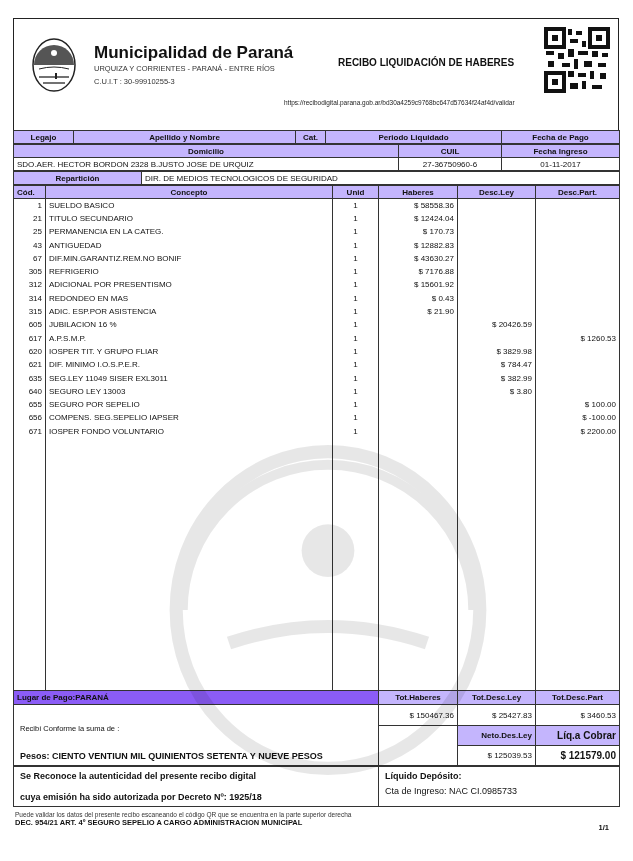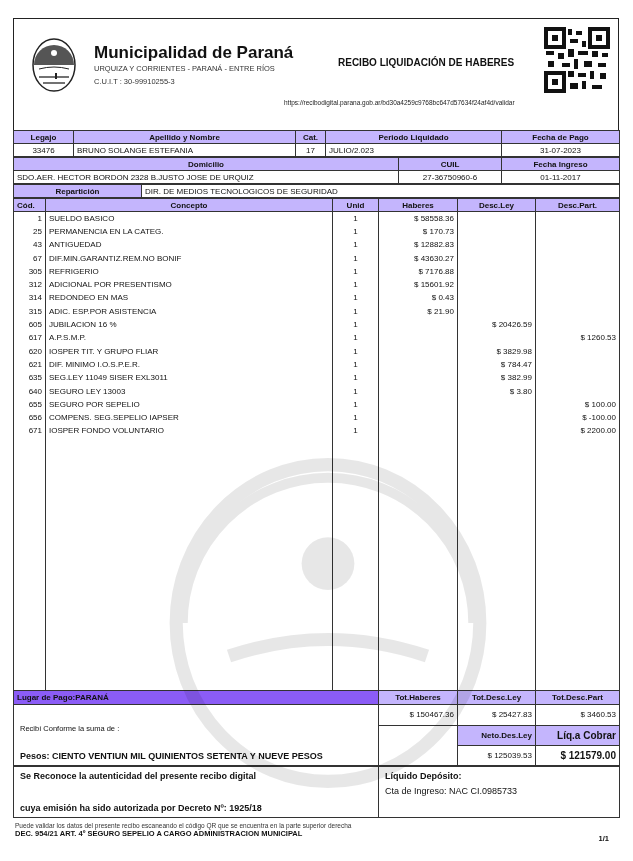--- a/index.html
+++ b/index.html
@@ -88,27 +88,20 @@
         <col style="width:118px">
       </colgroup>
     <tbody>
         <tr>
       <th>Legajo</th>
       <th>Apellido y Nombre</th>
       <th>Cat.</th>
       <th>Periodo Liquidado</th>
       <th>Fecha de Pago</th>
     </tr>
-    <tr>
-      <td class="c">33476</td>
-      <td>BRUNO SOLANGE ESTEFANIA</td>
-      <td class="c">17</td>
-      <td>JULIO/2.023</td>
-      <td class="c">31-07-2023</td>
-    </tr>
   </tbody>
     </table>
   <table>
     <colgroup>
         <col style="width:385px">
         <col style="width:103px">
         <col style="width:118px">
       </colgroup>
     <tbody>
         <tr>
@@ -165,20 +158,28 @@
       <tbody id="items-body">
           <tr>
             <td class="r">1</td>
             <td>SUELDO BASICO</td>
             <td class="c">1</td>
             <td class="r">$ 58558.36</td>
             <td class="r"></td>
             <td class="r"></td>
           </tr>
           <tr>
+            <td class="r">21</td>
+            <td>TITULO SECUNDARIO</td>
+            <td class="c">1</td>
+            <td class="r">$ 12424.04</td>
+            <td class="r"></td>
+            <td class="r"></td>
+          </tr>
+          <tr>
             <td class="r">25</td>
             <td>PERMANENCIA EN LA CATEG.</td>
             <td class="c">1</td>
             <td class="r">$ 170.73</td>
             <td class="r"></td>
             <td class="r"></td>
           </tr>
           <tr>
             <td class="r">43</td>
             <td>ANTIGUEDAD</td>
@@ -493,21 +494,21 @@
 
   <table style="margin-top:0;">
     <colgroup>
         <col style="width:365px">
         <col style="width:241px">
       </colgroup>
     <tbody>
         <tr>
       <td style="height:38px;padding:4px 6px;white-space:normal;vertical-align:top;">
         <div style="font-size:9px;font-weight:bold;">Se Reconoce la autenticidad del presente recibo digital</div>
-        <div style="font-size:9px;font-weight:bold;margin-top:22px;">cuya emisión ha sido autorizada por Decreto Nº: 1925/18</div>
+        <div style="font-size:9px;font-weight:bold;margin-top:11px;">cuya emisión ha sido autorizada por Decreto Nº: 1925/18</div>
       </td>
       <td style="height:38px;padding:4px 6px;vertical-align:top;">
         <div style="font-size:9px;font-weight:bold;">Líquido Depósito:</div>
         <div style="font-size:9px;margin-top:5px;">Cta de Ingreso: NAC CI.0985733</div>
       </td>
     </tr>
   </tbody>
     </table>
 
   <div style="position:relative;padding-left:2px;">

